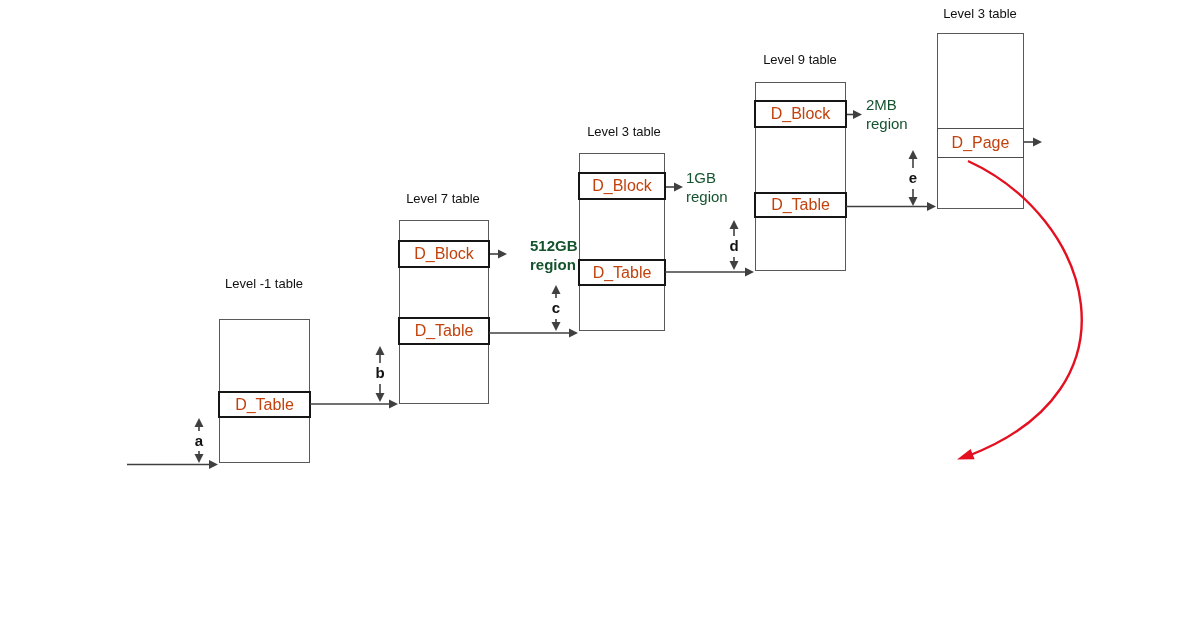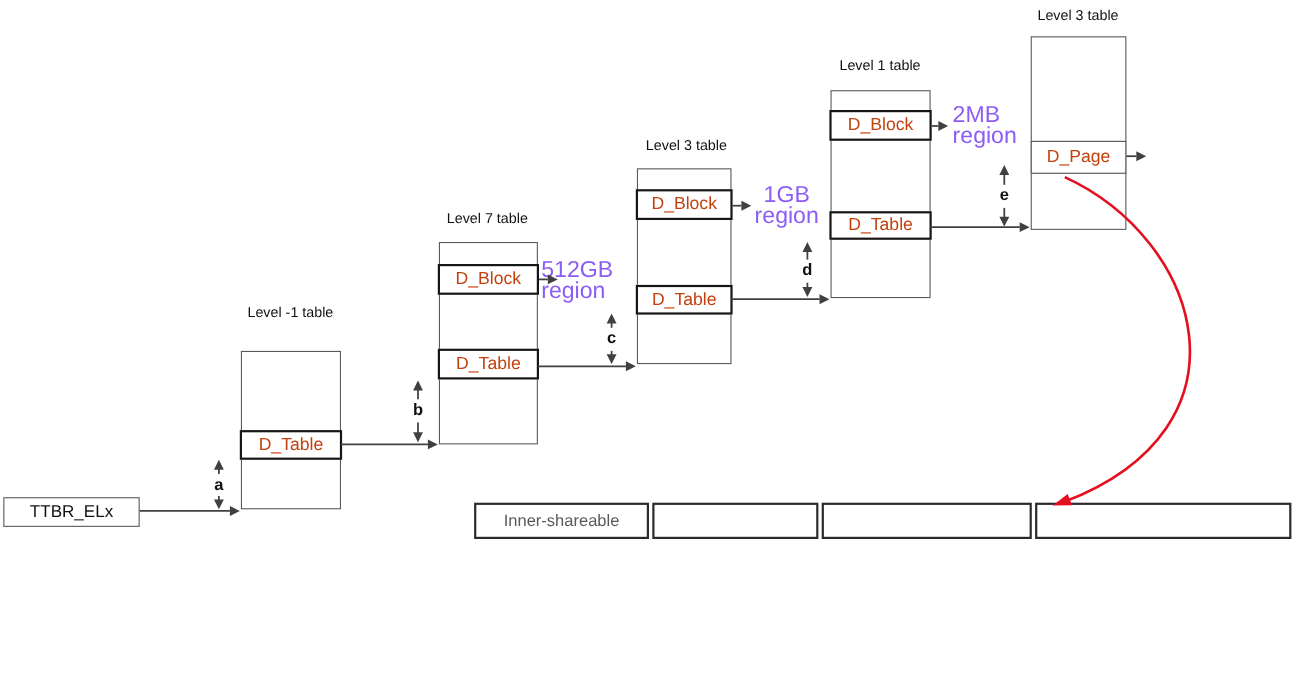--- a/index.html
+++ b/index.html
@@ -13,21 +13,21 @@
   .entry-row{
     position:absolute;box-sizing:border-box;border:2px solid #161616;background:#ffffff;
     display:flex;align-items:center;justify-content:center;
     font-size:16px;color:#c2410c;line-height:1;
   }
   .entry-row.thin{border-width:1.5px;border-color:#4d4d4d;}
   .lvl-title{
     position:absolute;width:152px;text-align:center;font-size:13px;color:#111111;
   }
   .region-label{
-    position:absolute;font-size:21px;line-height:19px;color:#8b5cf6;white-space:pre-line;text-align:left;
+    position:absolute;font-size:15px;line-height:19px;color:#14532d;white-space:pre-line;text-align:left;
   }
   .step-letter{
     position:absolute;width:20px;text-align:center;font-size:15px;font-weight:600;color:#111111;line-height:16px;
   }
   .ttbr-box{
     position:absolute;left:3px;top:452px;width:124px;height:27px;box-sizing:border-box;
     border:1.5px solid #595959;background:#ffffff;display:flex;align-items:center;justify-content:center;
     font-size:15.5px;color:#111111;
   }
   svg.overlay{position:absolute;left:0;top:0;width:1190px;height:628px;pointer-events:none;z-index:5;}
@@ -46,53 +46,50 @@
     text-align:center;vertical-align:middle;padding:0;overflow:hidden;white-space:nowrap;
   }
   table.attr tr.hdr td{height:37px;}
   table.attr tr.body td{height:33px;}
 </style>
 </head>
 <body>
 
 <div id="stage">
 
-  <div class="ttbr-box">
-    <span>TTBR_ELx</span>
-  </div>
 
   <div class="lvl-title" style="left:188px;top:276px;">Level -1 table</div>
   <div class="lvl-box" style="left:219px;top:319px;width:91px;height:144px;"></div>
   <div class="entry-row" style="left:218px;top:391px;width:93px;height:27px;">
     <span>D_Table</span>
   </div>
 
   <div class="lvl-title" style="left:367px;top:191px;">Level 7 table</div>
   <div class="lvl-box" style="left:399px;top:220px;width:90px;height:184px;"></div>
   <div class="entry-row" style="left:398px;top:240px;width:92px;height:28px;">
     <span>D_Block</span>
   </div>
   <div class="entry-row" style="left:398px;top:317px;width:92px;height:28px;">
     <span>D_Table</span>
   </div>
-  <div class="region-label" style="left:492px;top:236px;">512GB
+  <div class="region-label" style="left:530px;top:236px;font-weight:bold;">512GB
 region</div>
 
   <div class="lvl-title" style="left:548px;top:124px;">Level 3 table</div>
   <div class="lvl-box" style="left:579px;top:153px;width:86px;height:178px;"></div>
   <div class="entry-row" style="left:578px;top:172px;width:88px;height:28px;">
     <span>D_Block</span>
   </div>
   <div class="entry-row" style="left:578px;top:259px;width:88px;height:27px;">
     <span>D_Table</span>
   </div>
-  <div class="region-label" style="left:686px;top:168px;text-align:center;">1GB
+  <div class="region-label" style="left:686px;top:168px;">1GB
 region</div>
 
-  <div class="lvl-title" style="left:724px;top:52px;">Level 1 table</div>
+  <div class="lvl-title" style="left:724px;top:52px;">Level 9 table</div>
   <div class="lvl-box" style="left:755px;top:82px;width:91px;height:189px;"></div>
   <div class="entry-row" style="left:754px;top:100px;width:93px;height:28px;">
     <span>D_Block</span>
   </div>
   <div class="entry-row" style="left:754px;top:192px;width:93px;height:26px;">
     <span>D_Table</span>
   </div>
   <div class="region-label" style="left:866px;top:95px;">2MB
 region</div>
 
@@ -109,26 +106,20 @@
   <div class="step-letter" style="left:903px;top:170px;">e</div>
 
   <table class="attr">
     <colgroup>
         <col style="width:159px">
         <col style="width:151px">
         <col style="width:191px">
         <col style="width:233px">
       </colgroup>
     <tbody>
-    <tr class="body">
-      <td>Inner-shareable</td>
-      <td></td>
-      <td></td>
-      <td></td>
-    </tr>
   </tbody>
     </table>
 
   <svg class="overlay" viewBox="0 0 1190 628">
 
     <g>
       <path class="conn" d="M127 464.5 H209"></path>
       <polygon class="head" points="218,464.5 209,460 209,469"></polygon>
     </g>
 

